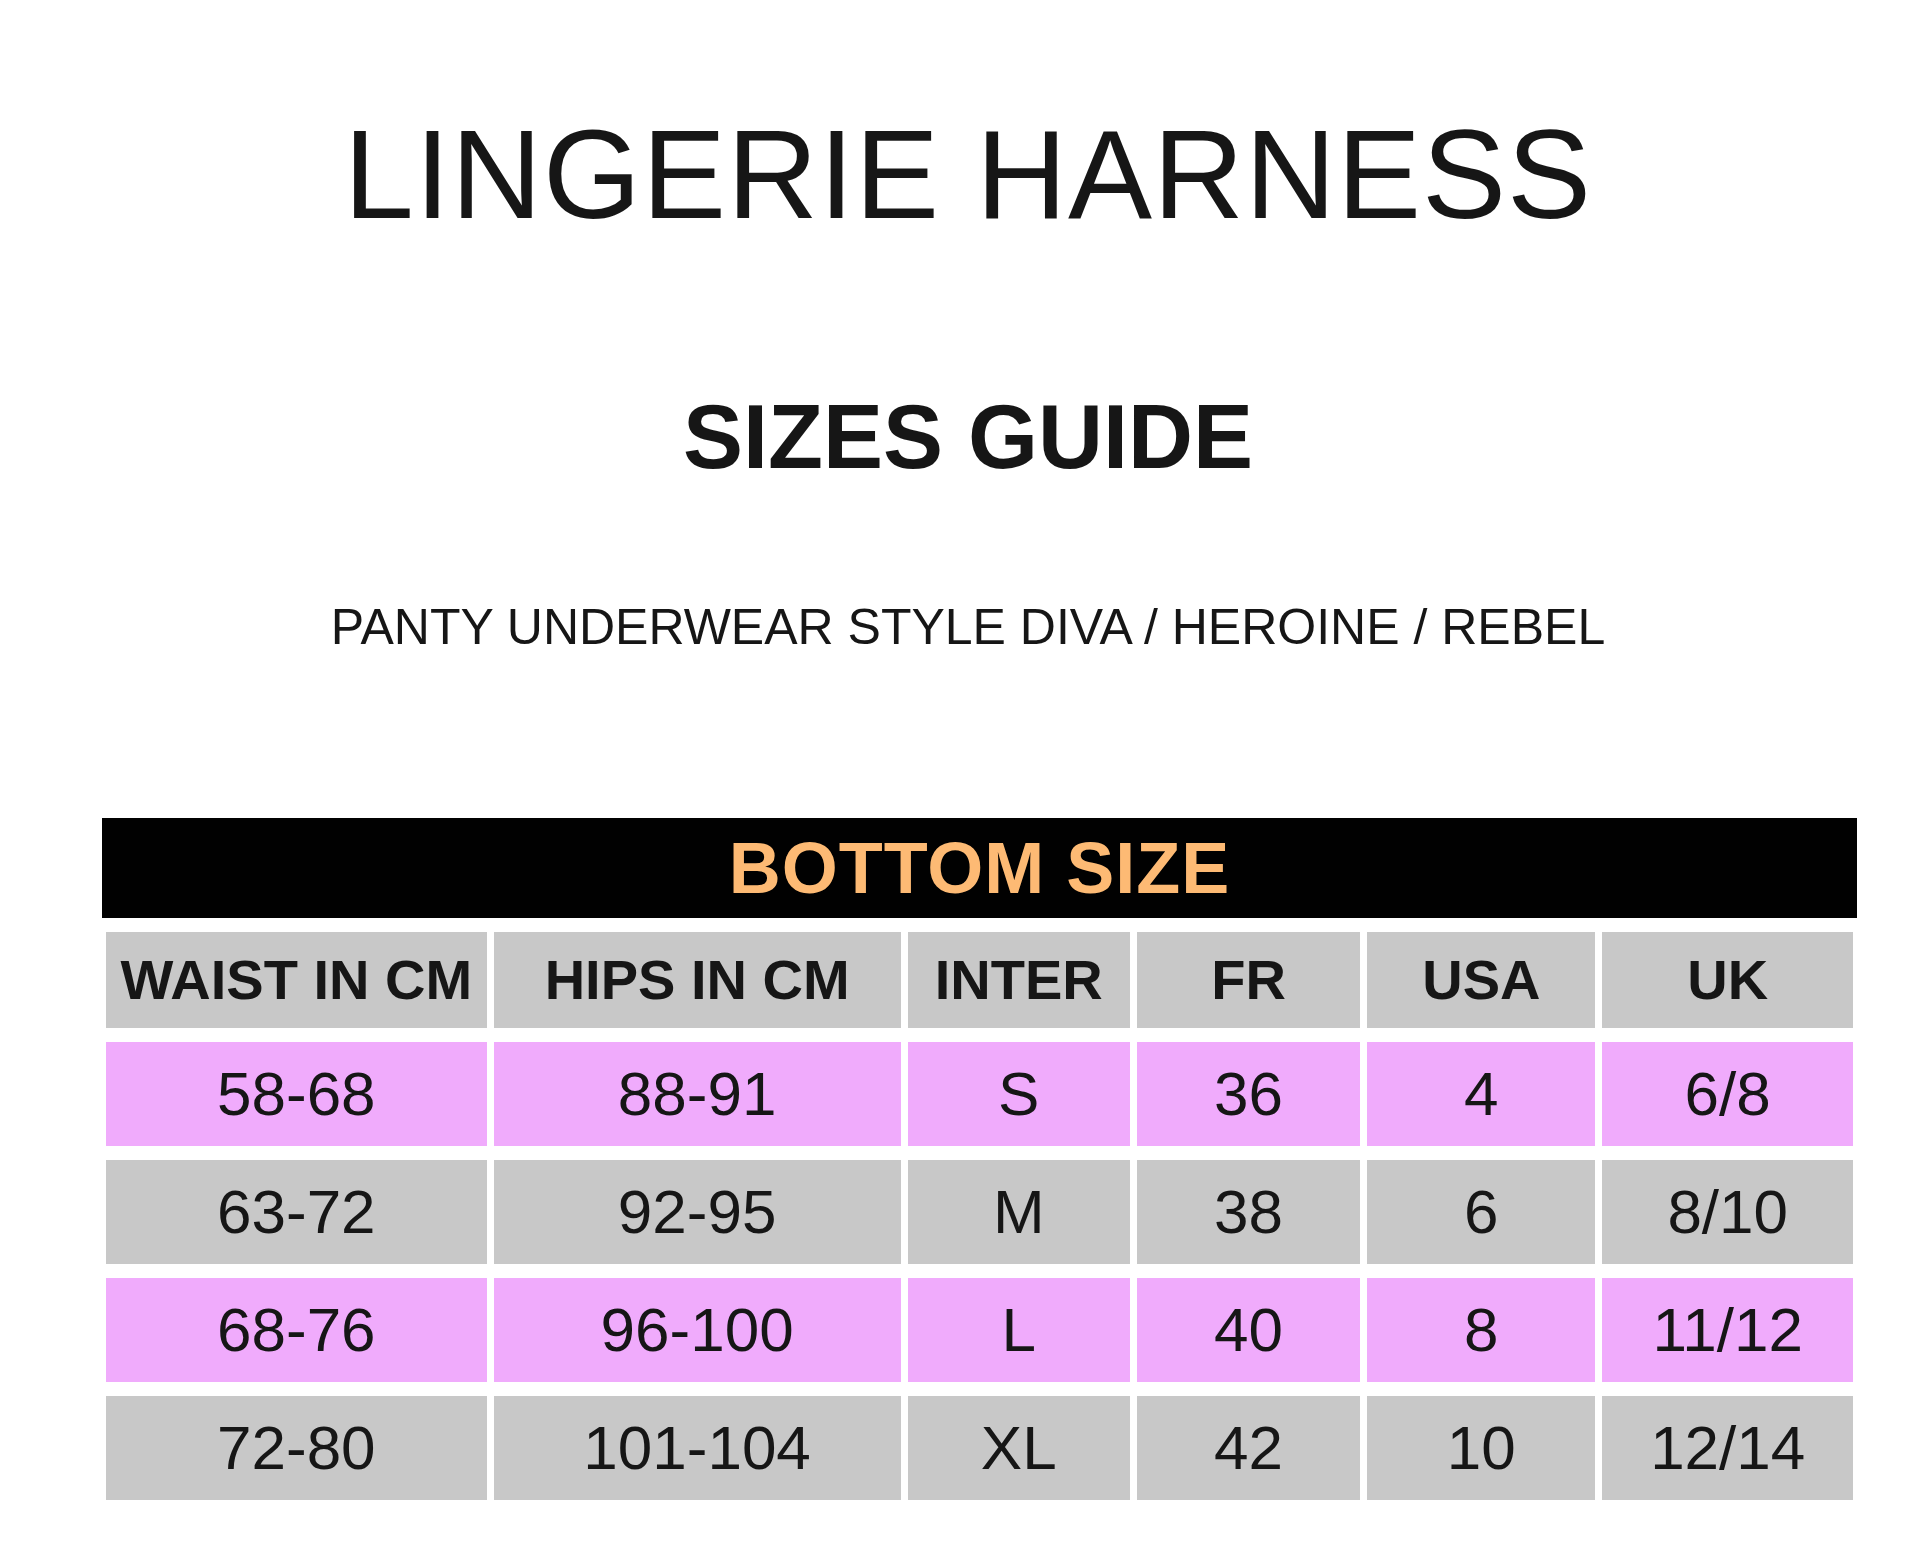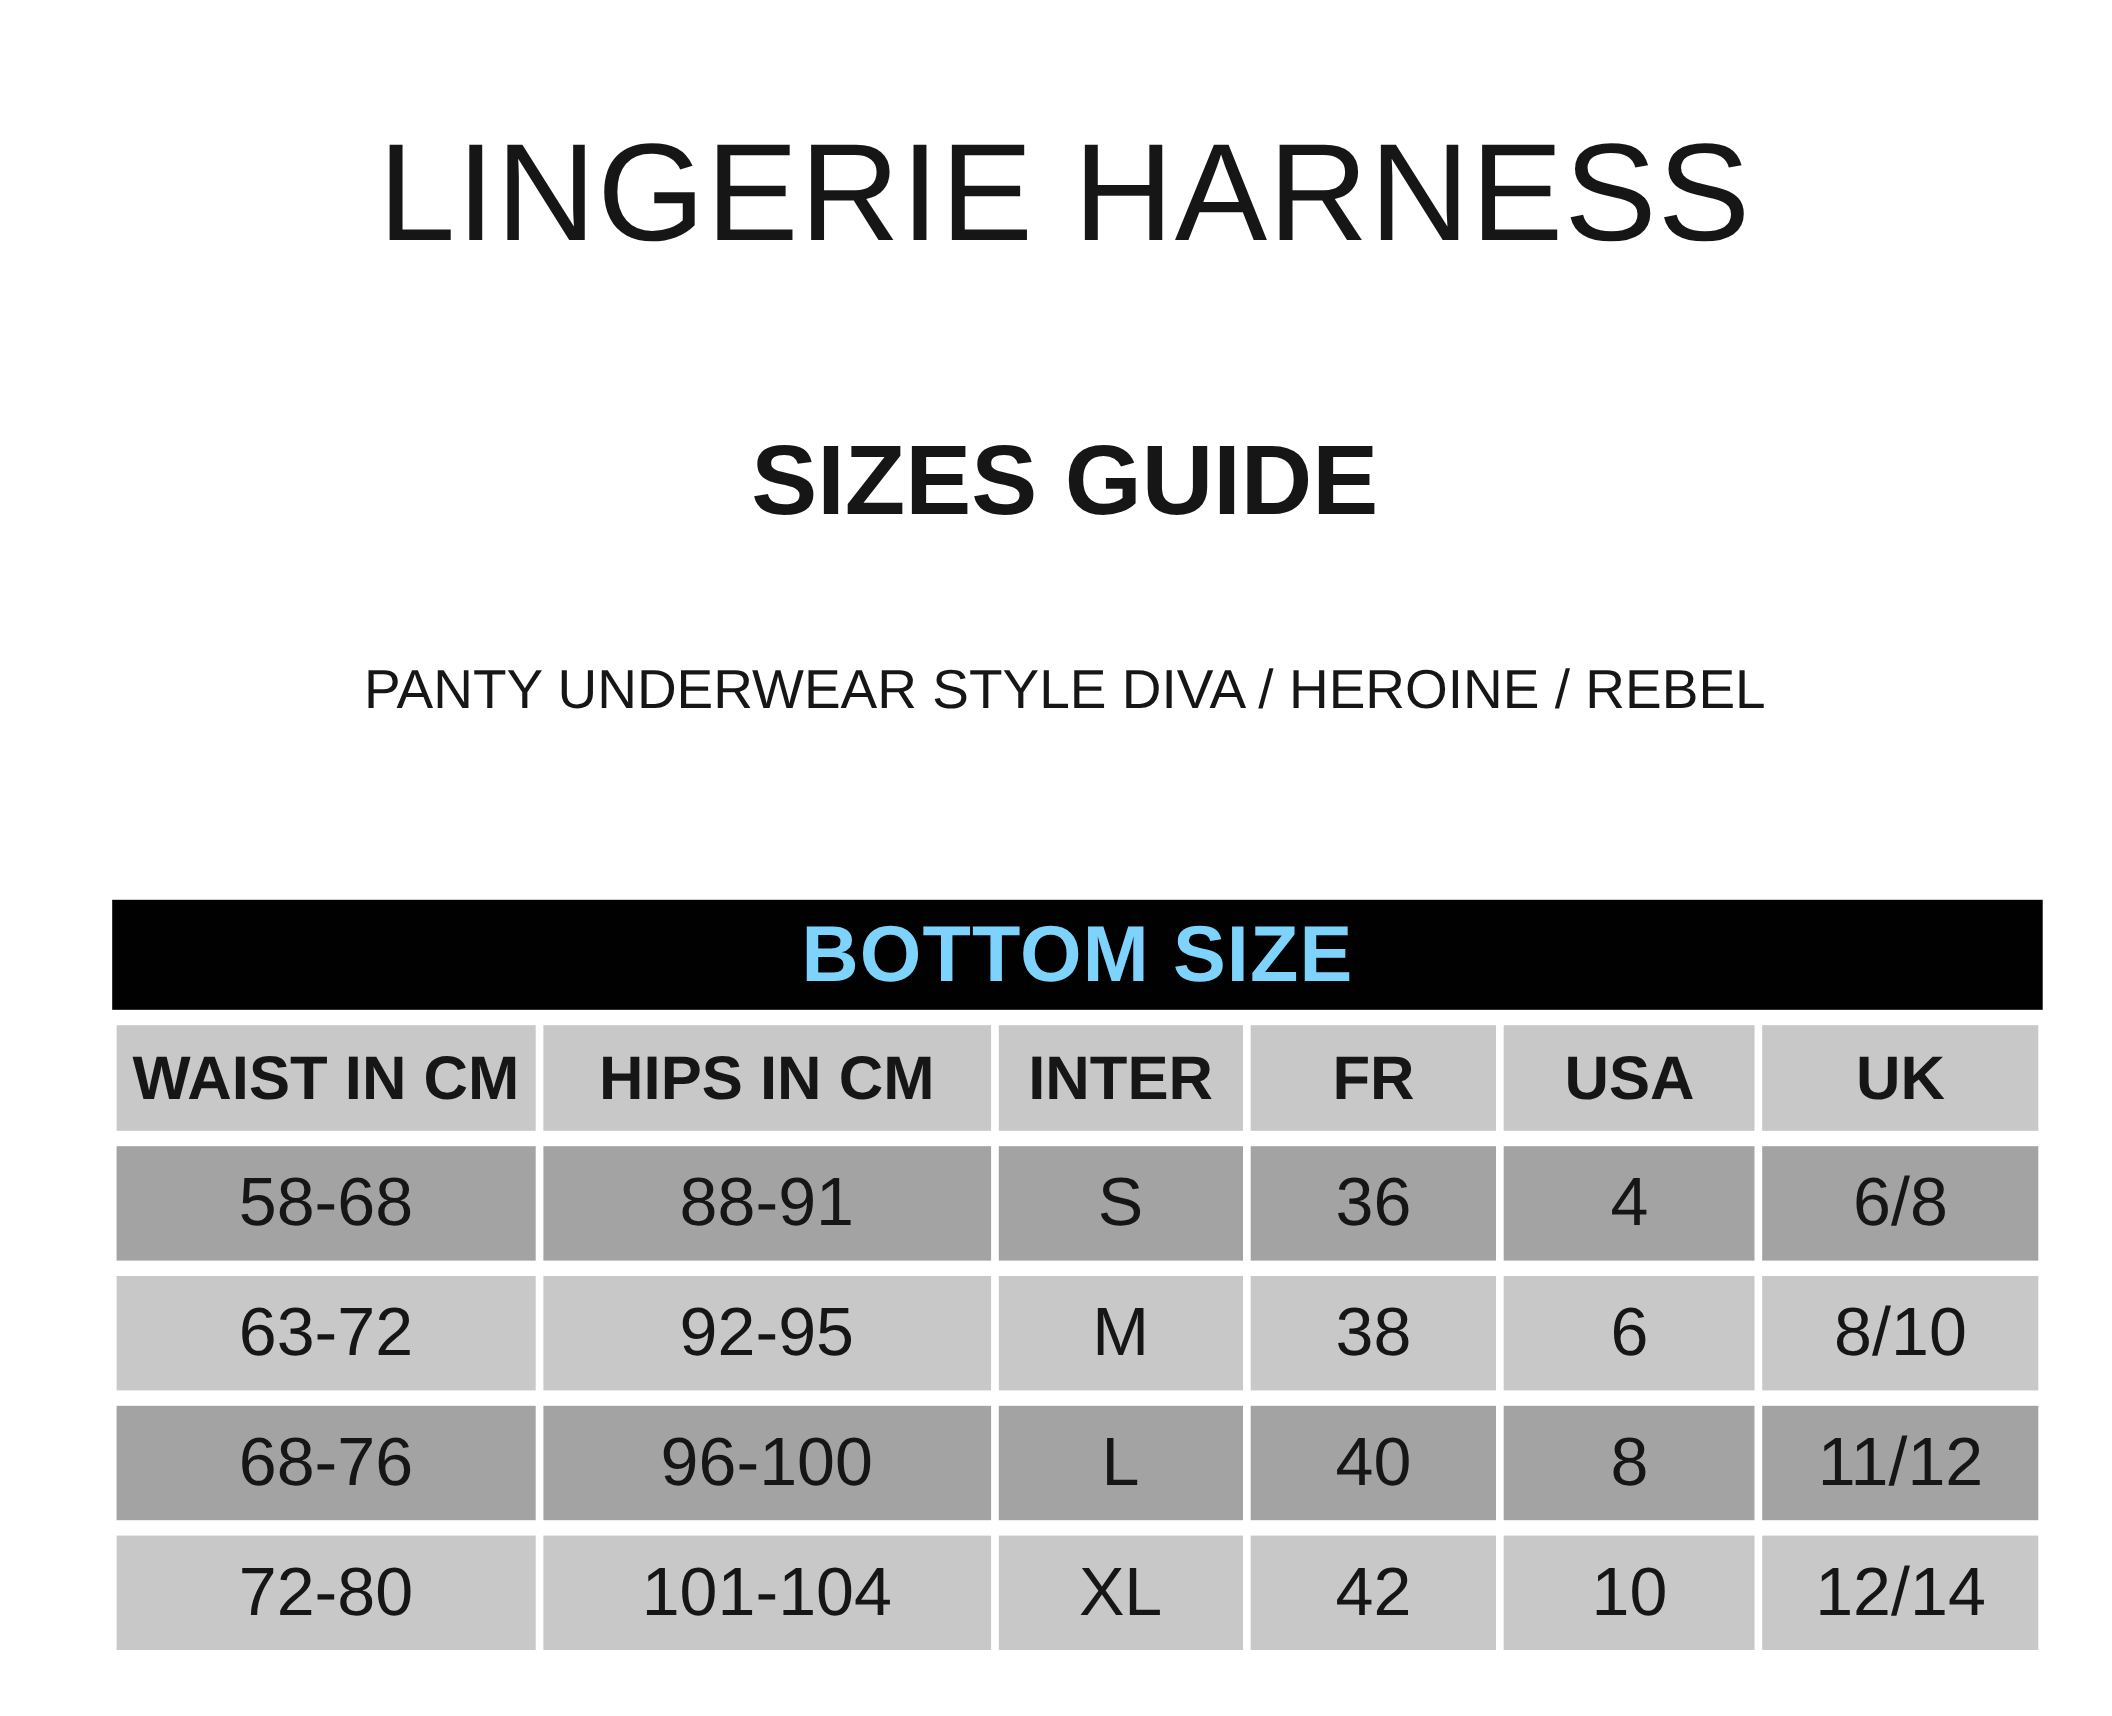--- a/index.html
+++ b/index.html
@@ -60,21 +60,21 @@
   .band {
     width: 100%;
     height: 100px;
     background: #010101;
     display: flex;
     align-items: center;
     justify-content: center;
     margin-bottom: 10px;
   }
   .band-label {
-    color: #7dd3fc;
+    color: #fdba74;
     font-size: 72px;
     font-weight: 700;
     line-height: 1;
     letter-spacing: 1px;
   }
   .grid-row {
     display: grid;
     grid-template-columns: 392fr 419fr 229fr 230fr 235fr 258fr;
     column-gap: 7px;
     background: #ffffff;
@@ -92,21 +92,21 @@
     height: 96px;
     background: #c8c8c8;
     font-size: 56px;
     font-weight: 700;
   }
   .data-row .cell {
     height: 104px;
     font-size: 62px;
     font-weight: 400;
   }
-  .row-light .cell { background: #a3a3a3; }
+  .row-light .cell { background: #f0abfc; }
   .row-dark  .cell { background: #c8c8c8; }
 </style>
 </head>
 <body>
 
 <div class="page">
 
   <div class="title">LINGERIE HARNESS</div>
 
   <div class="subtitle">SIZES GUIDE</div>

